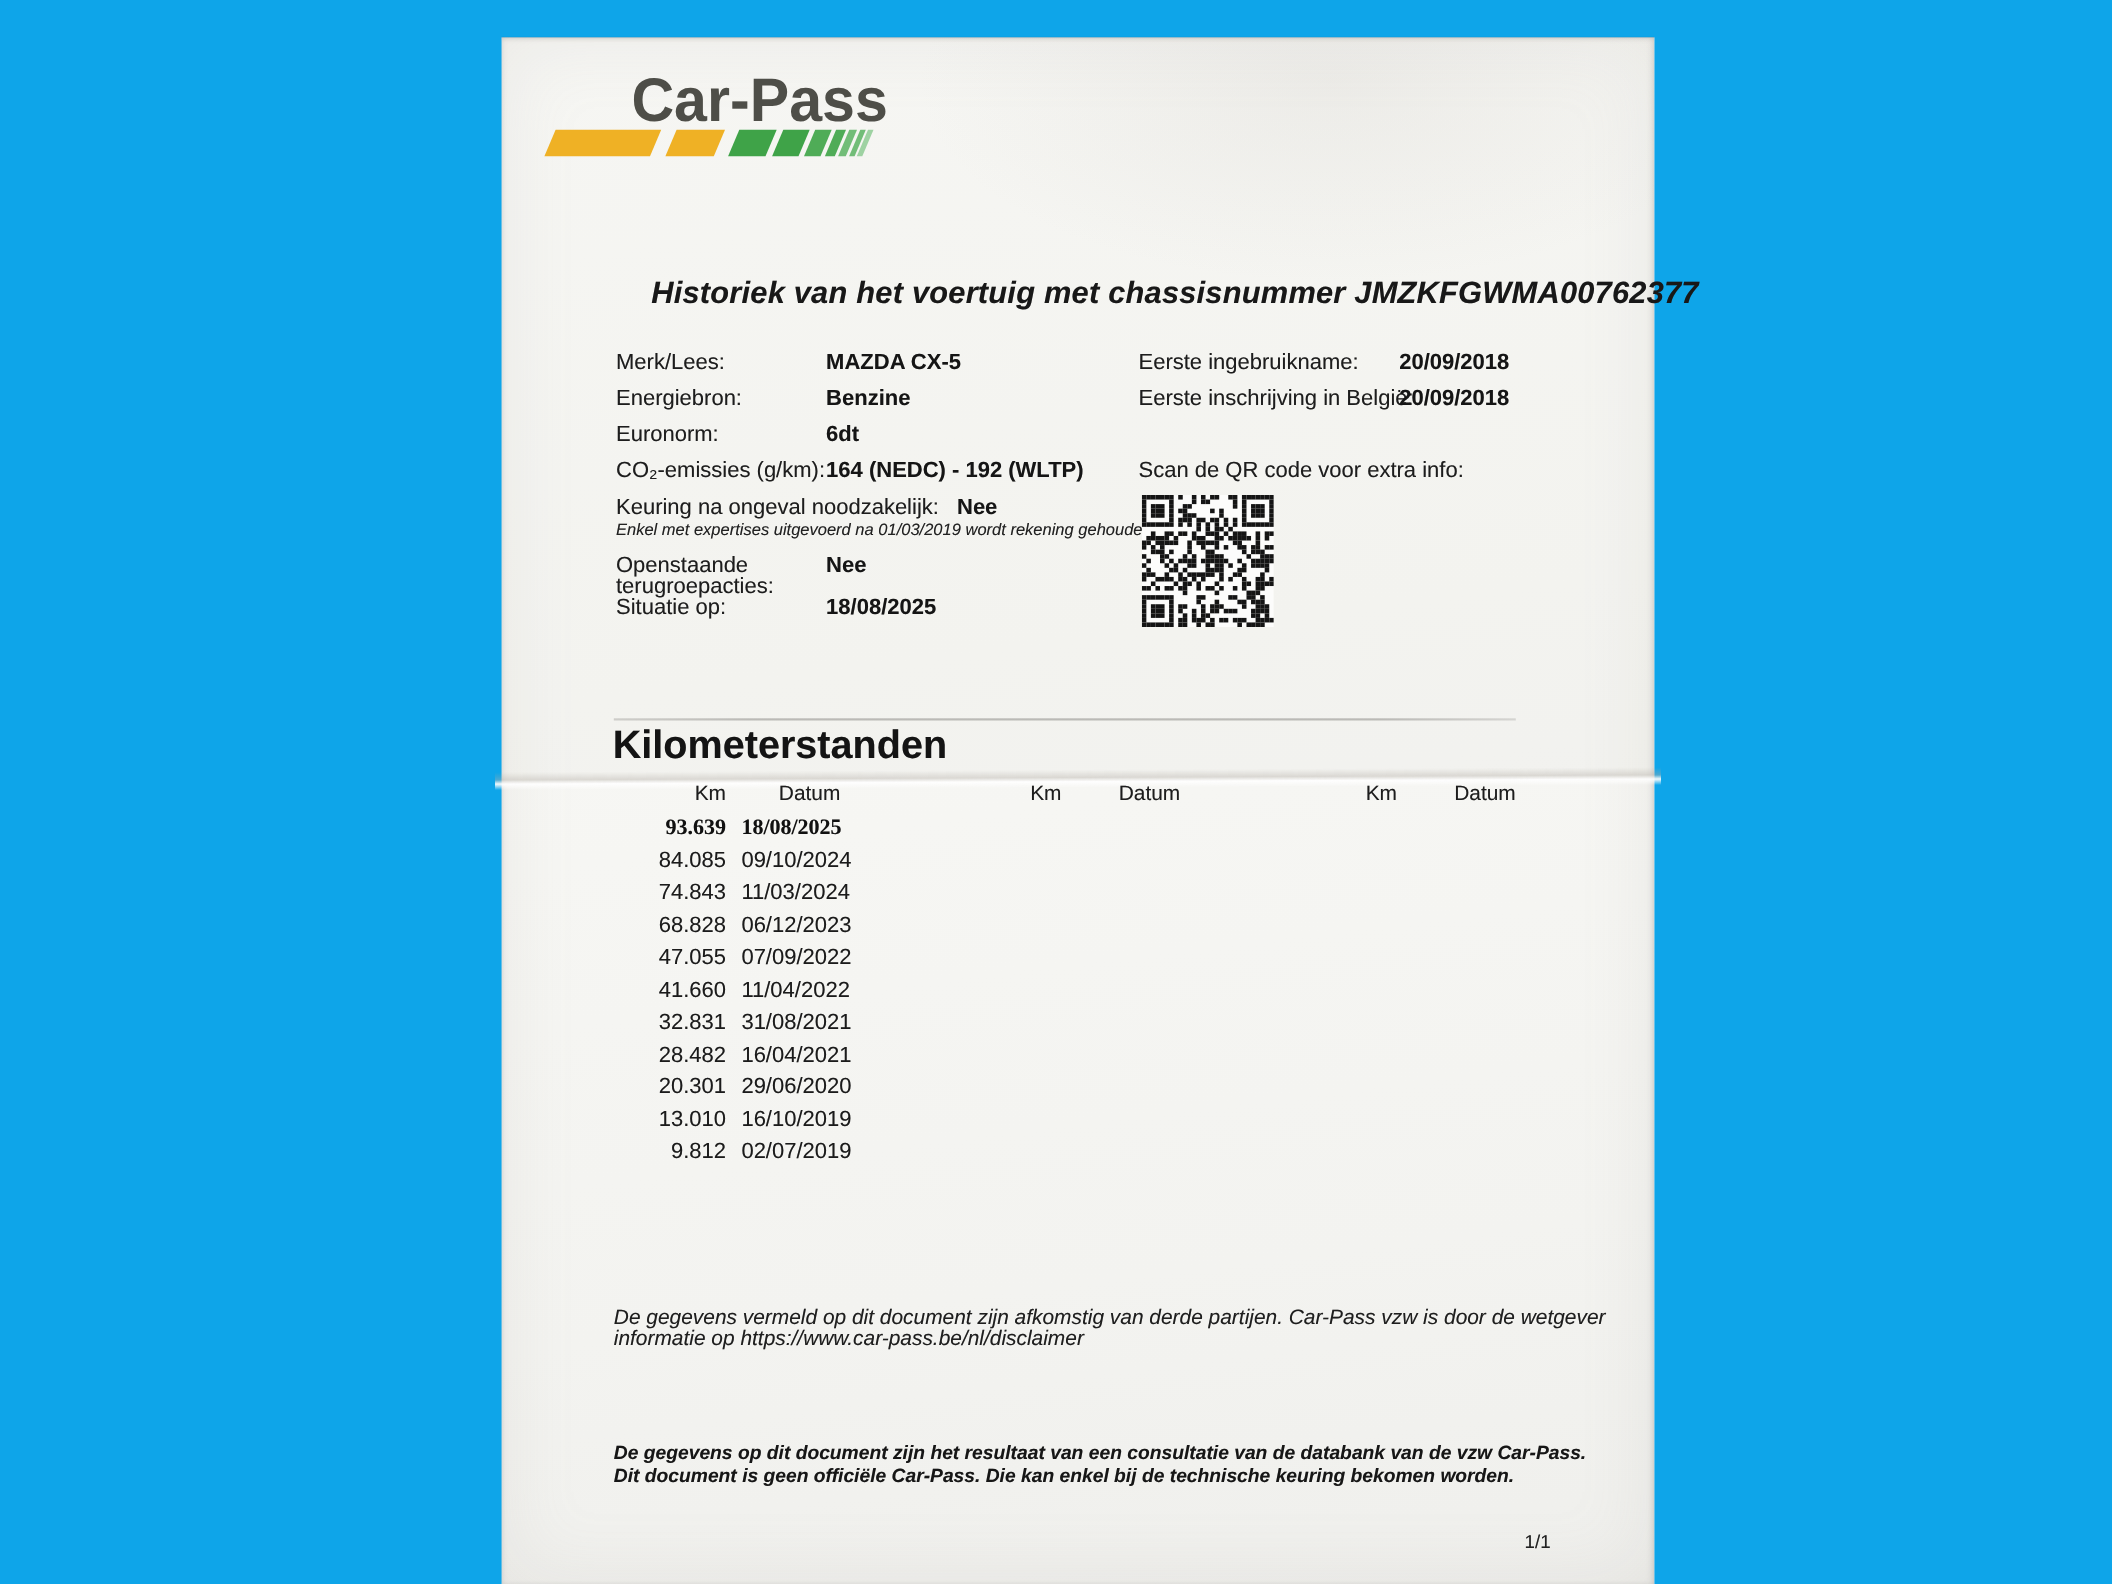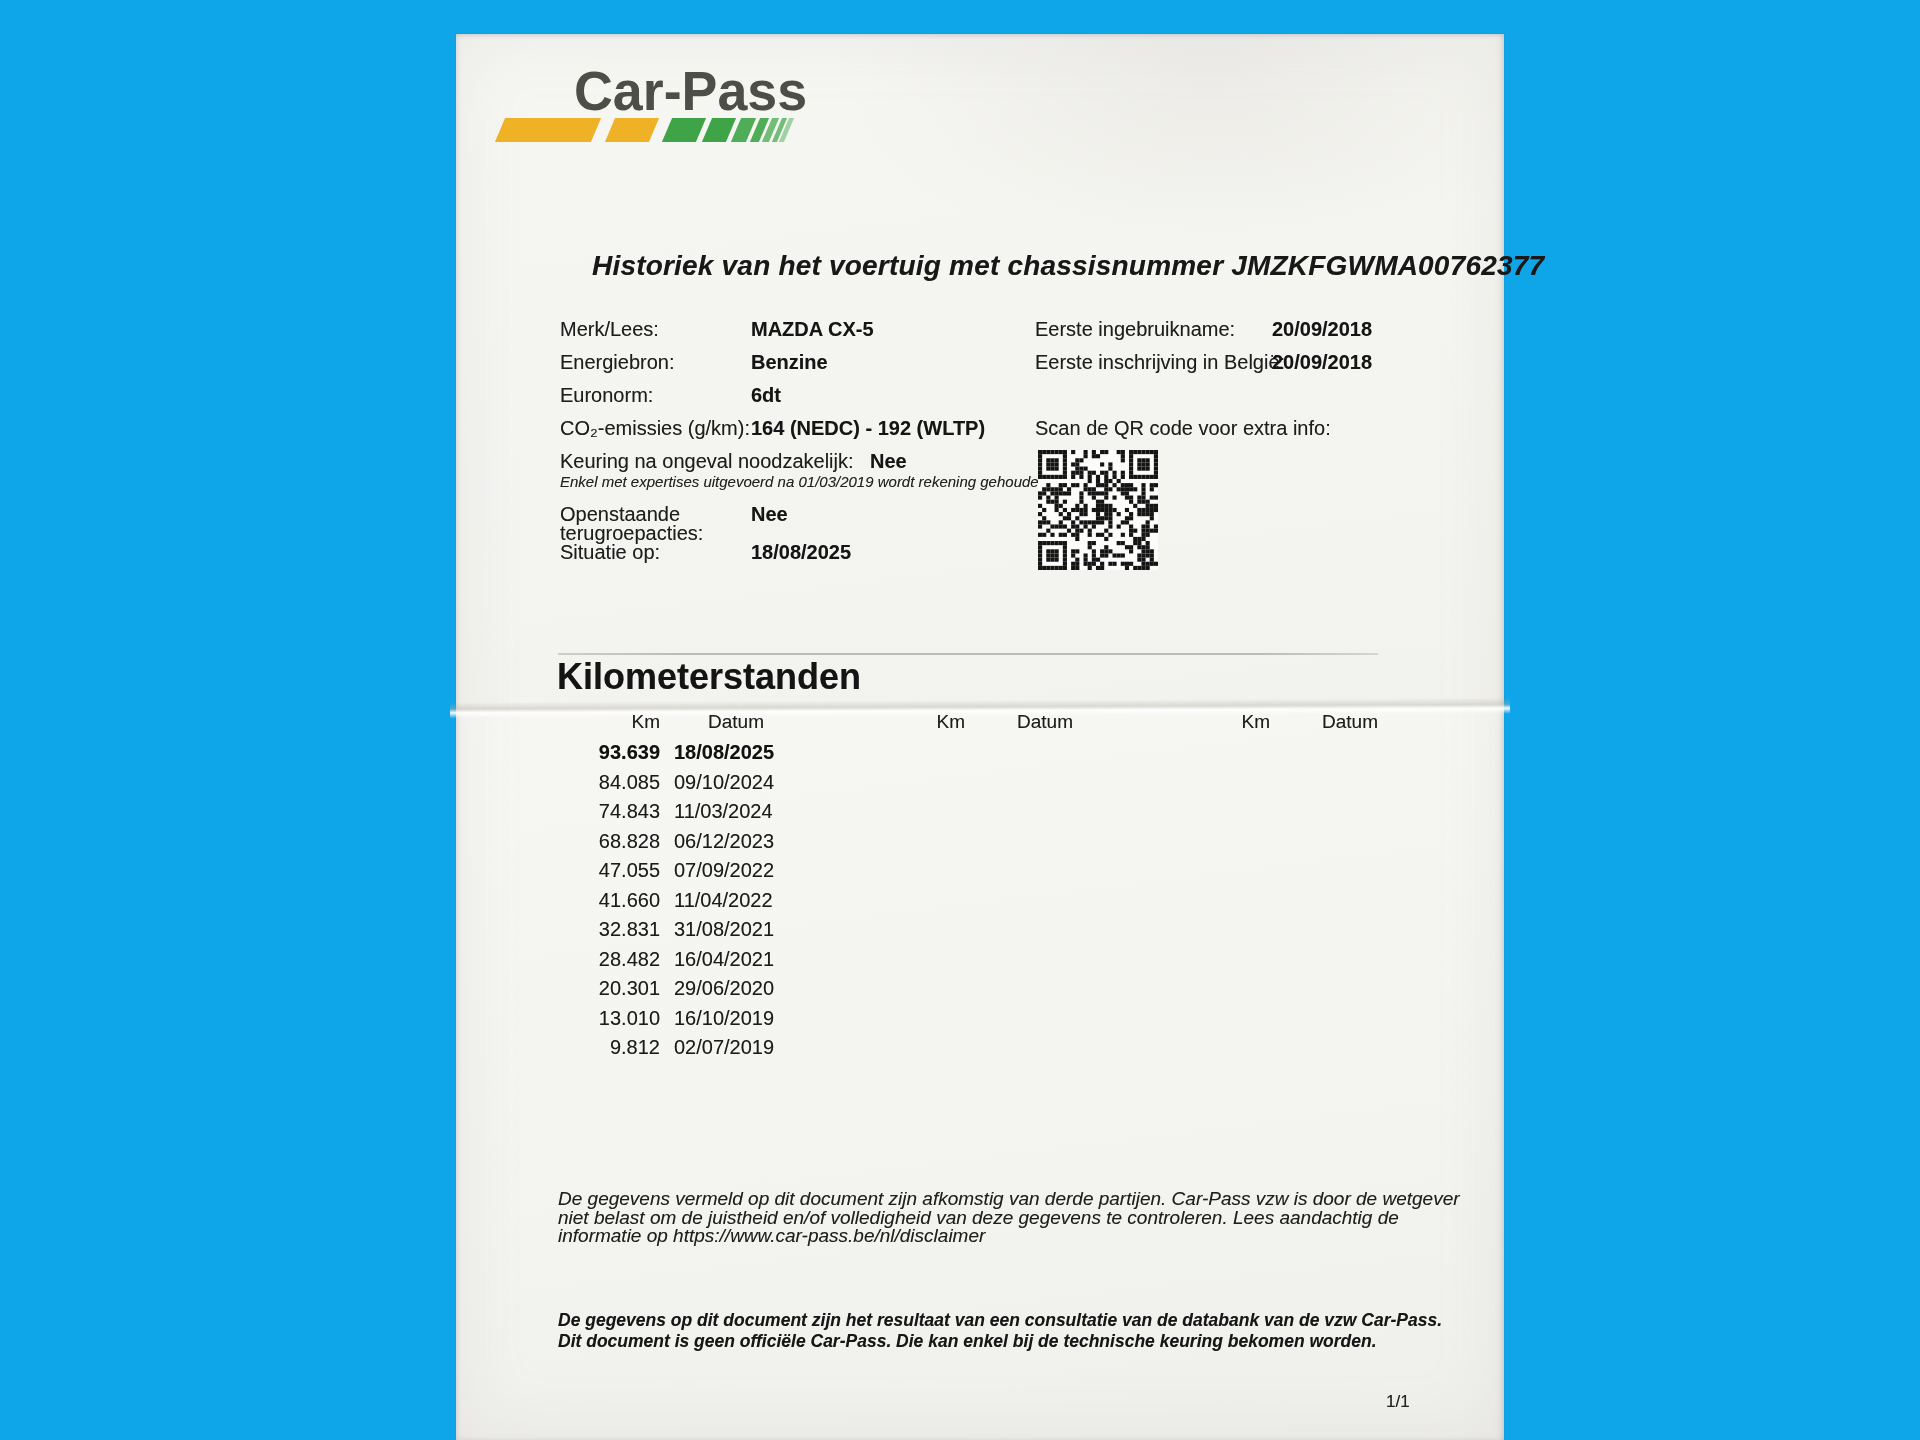--- a/index.html
+++ b/index.html
@@ -51,21 +51,21 @@
   .lbl{font-size:20px;color:#1d1d1d;}
   .val{font-size:20px;font-weight:bold;color:#151515;}
   .note{font-size:15px;font-style:italic;color:#222;}
   .rule{position:absolute;height:2px;background:linear-gradient(90deg,rgba(110,108,104,.28),rgba(110,108,104,.42) 15%,rgba(110,108,104,.42) 85%,rgba(110,108,104,.22));}
   .section-title{font-size:36px;font-weight:bold;color:#141414;}
   .th{font-size:19px;color:#1d1d1d;}
   .th-km{display:inline-block;width:60px;text-align:right;}
   
   .m-rows{position:absolute;left:546px;top:738px;}
   .m-row{height:29.5px;display:flex;align-items:center;font-size:20px;color:#1b1b1b;}
-  .m-row.bold{font-weight:bold;color:#111;}
+  .m-row.bold{font-weight:bold;color:#111;font-family:Liberation Serif, serif;}
   .m-km{display:inline-block;width:114px;text-align:right;}
   .m-date{margin-left:14px;}
   .small-par{font-size:19px;line-height:18.7px;color:#1e1e1e;font-style:italic;}
   .bold-par{font-size:17.5px;line-height:20.6px;font-weight:bold;color:#161616;font-style:italic;}
   .page-num{font-size:17px;color:#222;}
   .qr-box{position:absolute;left:1038px;top:450px;width:120px;height:120px;}
 </style>
 </head>
 <body>
 
@@ -568,21 +568,20 @@
         <span class="m-date">16/10/2019</span>
       </div>
       <div class="m-row">
         <span class="m-km">9.812</span>
         <span class="m-date">02/07/2019</span>
       </div>
     </div>
 
   <div class="abs small-par" style="left:558px;top:1190px;">
     <div>De gegevens vermeld op dit document zijn afkomstig van derde partijen. Car-Pass vzw is door de wetgever</div>
-    <div>niet belast om de juistheid en/of volledigheid van deze gegevens te controleren. Lees aandachtig de</div>
     <div>informatie op https://www.car-pass.be/nl/disclaimer</div>
   </div>
 
   <div class="abs bold-par" style="left:558px;top:1310px;">
     <div>De gegevens op dit document zijn het resultaat van een consultatie van de databank van de vzw Car-Pass.</div>
     <div>Dit document is geen officiële Car-Pass. Die kan enkel bij de technische keuring bekomen worden.</div>
   </div>
 
   <div class="abs page-num" style="left:1386px;top:1392px;">1/1</div>
 

